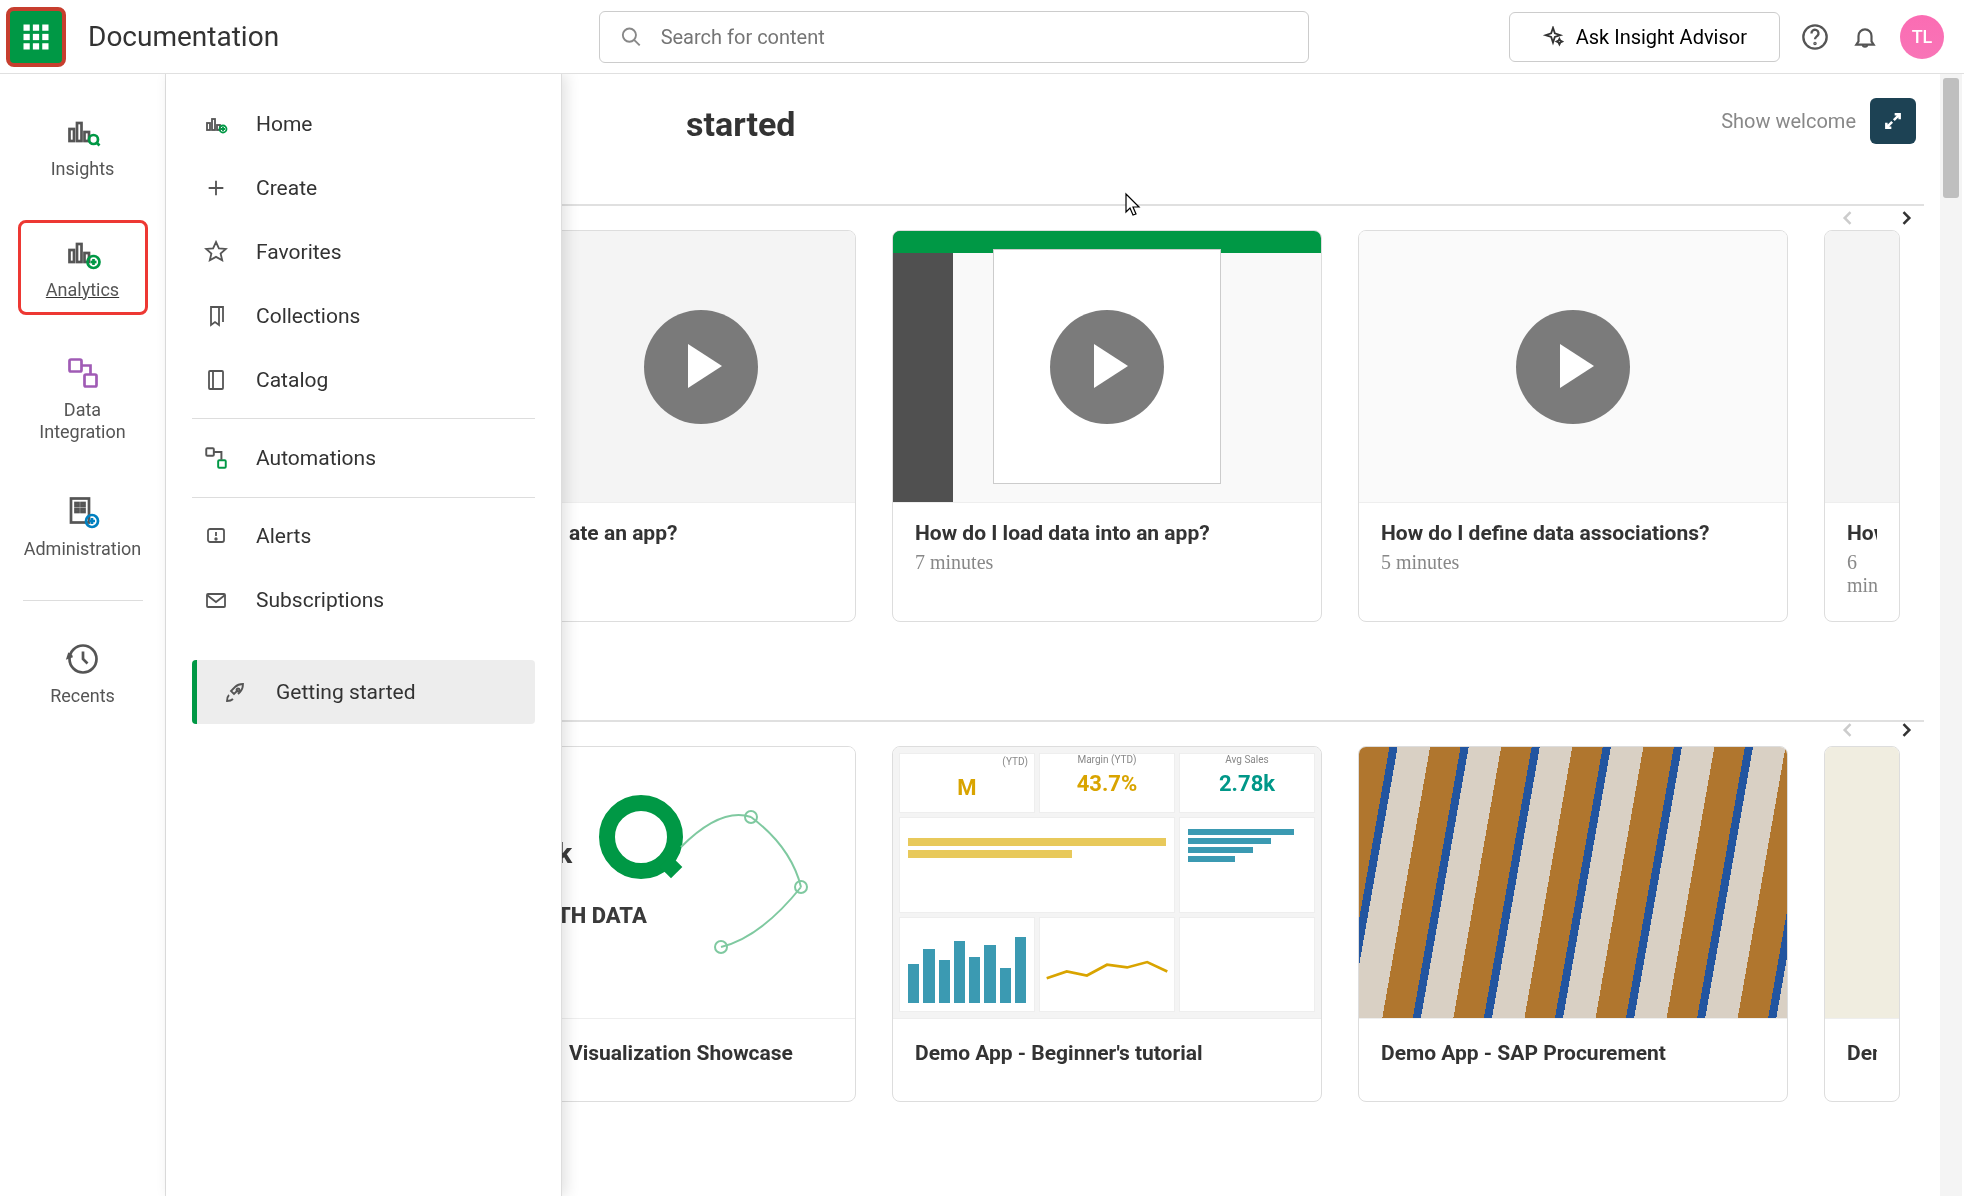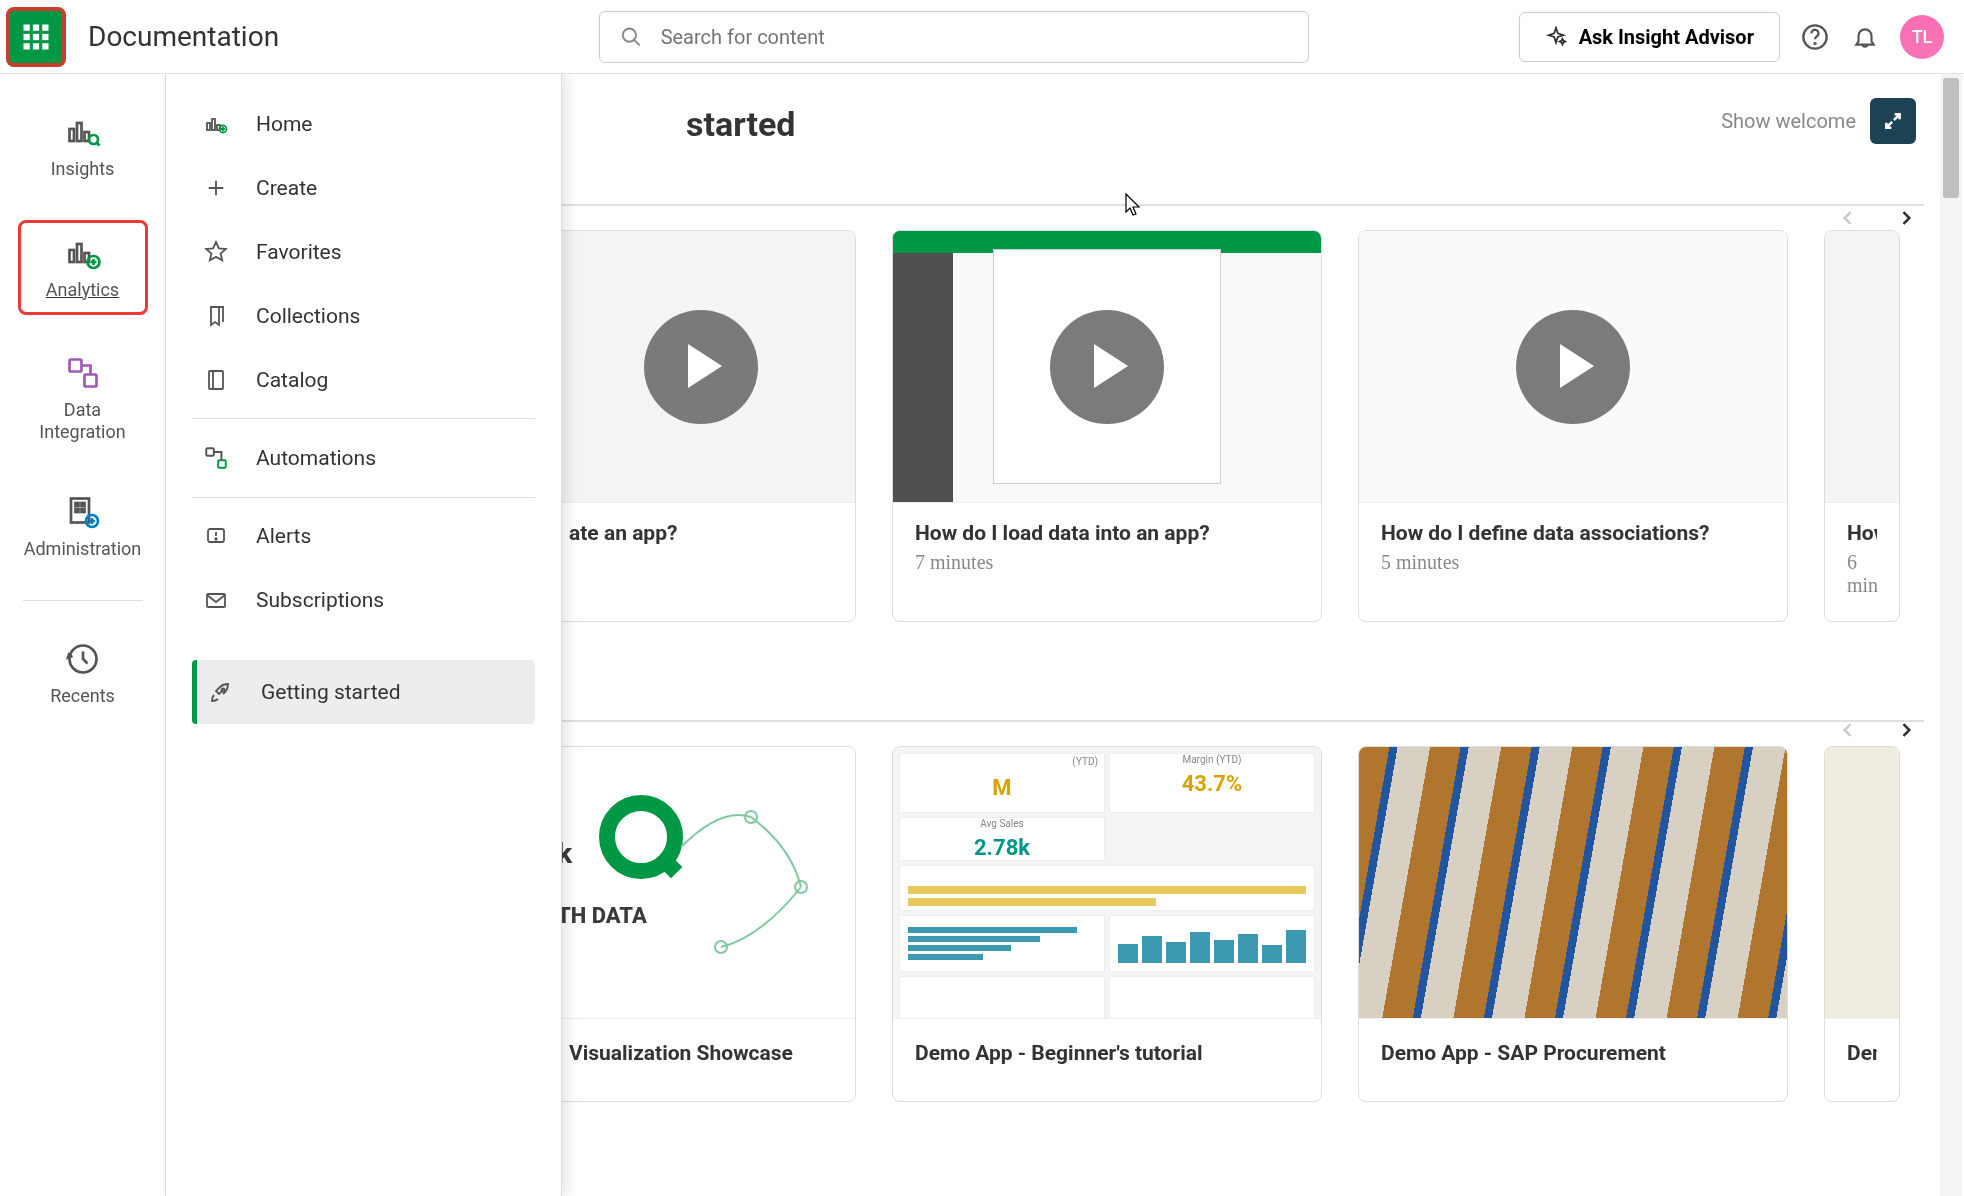--- a/index.html
+++ b/index.html
@@ -6,35 +6,35 @@
 body { background: #fff; color: #333; overflow: hidden; width: 1964px; height: 1196px; position: relative; transform-origin: top left; }
 
 
 .header { height: 74px; border-bottom: 1px solid #e0e0e0; display: flex; align-items: center; padding: 0 20px 0 0; position: relative; z-index: 100; background:#fff; }
 .app-launcher { width: 60px; height: 60px; background: #009845; display: flex; align-items: center; justify-content: center; border: 4px solid #c73e2e; border-radius: 8px; margin: 6px 10px 6px 6px; cursor: pointer; }
 .app-launcher-icon { color: #fff; }
 .header-title { font-size: 28px; font-weight: 400; color: #333; margin-left: 12px; }
 .search-box { margin-left: 320px; width: 710px; height: 52px; border: 1px solid #ccc; border-radius: 6px; display: flex; align-items: center; padding: 0 20px; }
 .search-box input { border: none; outline: none; font-size: 20px; width: 100%; margin-left: 18px; color: #555; }
 .header-right { margin-left: auto; display: flex; align-items: center; gap: 20px; }
-.ask-btn { border: 1px solid #ccc; border-radius: 6px; padding: 12px 25px; display: flex; align-items: center; gap: 12px; font-size: 20px; font-weight: 700; cursor: pointer; background:#fff; }
+.ask-btn { border: 1px solid #ccc; border-radius: 6px; padding: 12px 32px; display: flex; align-items: center; gap: 12px; font-size: 20px; font-weight: 400; cursor: pointer; background:#fff; }
 .hdr-icon { width: 30px; height: 30px; display:flex; align-items:center; justify-content:center; cursor:pointer; }
 .avatar { width: 44px; height: 44px; border-radius: 50%; background: linear-gradient(#fb6cb3,#f875b7); color: #fff; display:flex; align-items:center; justify-content:center; font-weight:500; font-size:18px; }
 
 
 .left-rail { position: absolute; left: 0; top: 74px; bottom: 0; width: 166px; border-right: 1px solid #e0e0e0; padding-top: 28px; display:flex; flex-direction:column; align-items:center; gap: 28px; z-index: 50; background:#fff; }
 .rail-item { display:flex; flex-direction:column; align-items:center; gap:8px; width: 130px; padding: 12px 0; border-radius: 8px; cursor:pointer; text-align:center; }
 .rail-item.active { border: 3px solid #ed3833; text-decoration: underline; }
 .rail-label { font-size: 18px; color: #555; line-height: 1.2; }
 .rail-divider { width: 120px; height: 1px; background: #ddd; }
 
 
 .subnav { position: absolute; left: 166px; top: 74px; bottom: 0; width: 396px; background:#fff; box-shadow: 4px 0 14px rgba(0,0,0,0.12); border-right: 1px solid #ddd; padding: 18px 26px; z-index: 60; }
 .subnav-item { display:flex; align-items:center; gap: 26px; padding: 20px 10px; font-size: 21px; color:#333; cursor:pointer; border-radius: 4px; }
-.subnav-item.active { background: #ededed; border-left: 5px solid #009845; padding-left: 10px; }
+.subnav-item.active { background: #ededed; border-left: 5px solid #009845; padding-left: 25px; }
 .subnav-sep { height:1px; background:#ddd; margin: 6px 0; }
 .subnav-icon { width:28px; display:flex; justify-content:center; color:#555; }
 
 
 .main { position: absolute; left: 166px; right: 0; top: 74px; bottom: 0; padding: 30px 40px 0 280px; overflow:hidden; z-index: 10; }
 .page-title { font-size: 34px; font-weight: 700; color:#333; margin-bottom: 20px; margin-left: 240px; }
 .show-welcome { position:absolute; right: 48px; top: 24px; display:flex; align-items:center; gap:14px; }
 .show-welcome span { color:#888; font-size:20px; }
 .expand-btn { width:46px; height:46px; background:#1d4254; border-radius:6px; display:flex; align-items:center; justify-content:center; color:#fff; cursor:pointer; }
 
@@ -57,21 +57,21 @@
 .thumb-mock-card2 .stripe { position:absolute; left:0; top:0; right:0; height:22px; background:#009845; }
 .thumb-mock-card3 { position:absolute; inset:0; background:#fafafa; }
 .play { width:114px; height:114px; background: rgba(100,100,100,0.85); border-radius:50%; position:relative; z-index:2; }
 .play::after { content:''; position:absolute; left:44px; top:34px; border-left: 34px solid #fff; border-top: 22px solid transparent; border-bottom: 22px solid transparent; }
 .card-body { padding: 18px 22px 24px; }
 .card-title { font-size: 21px; font-weight:700; color:#333; margin-bottom: 6px; white-space:nowrap; overflow:hidden; }
 .card-sub { font-size: 20px; color:#888;font-family:Liberation Serif, serif; }
 
 .row2 .thumb { height: 272px; }
 .row2 .card-body { padding: 22px 22px 30px; }
-.thumb-dash { position:absolute; inset:0; display:grid; grid-template-columns: 1fr 1fr; grid-template-rows: 60px 1fr 1fr; gap:4px; padding:6px; }
+.thumb-dash { position:absolute; inset:0; display:grid; grid-template-columns: 1fr 1fr 1fr; grid-template-rows: 60px 1fr 1fr; gap:4px; padding:6px; }
 .thumb-dash .cell { background:#fff; border:1px solid #eee; position:relative; }
 .kpi { font-size: 22px; font-weight:700; color:#009788; text-align:center; padding-top:6px; }
 .kpi.orange { color:#d9a400; }
 .bars { display:flex; align-items:flex-end; gap:4px; height:100%; padding:8px; }
 .bars span { flex:1; background:#3b9ab2; }
 .thumb-warehouse { position:absolute; inset:0; background: repeating-linear-gradient(100deg, #b0762e 0 30px, #2255a0 30px 38px, #d9d0c4 38px 70px); }
 
 .scrollbar { position:absolute; right:2px; top:74px; bottom:0; width:22px; background:#f4f4f4; }
 .scrollbar-thumb { position:absolute; top:4px; left:3px; right:3px; height:120px; background:#bfbfbf; border-radius:3px; }
 

